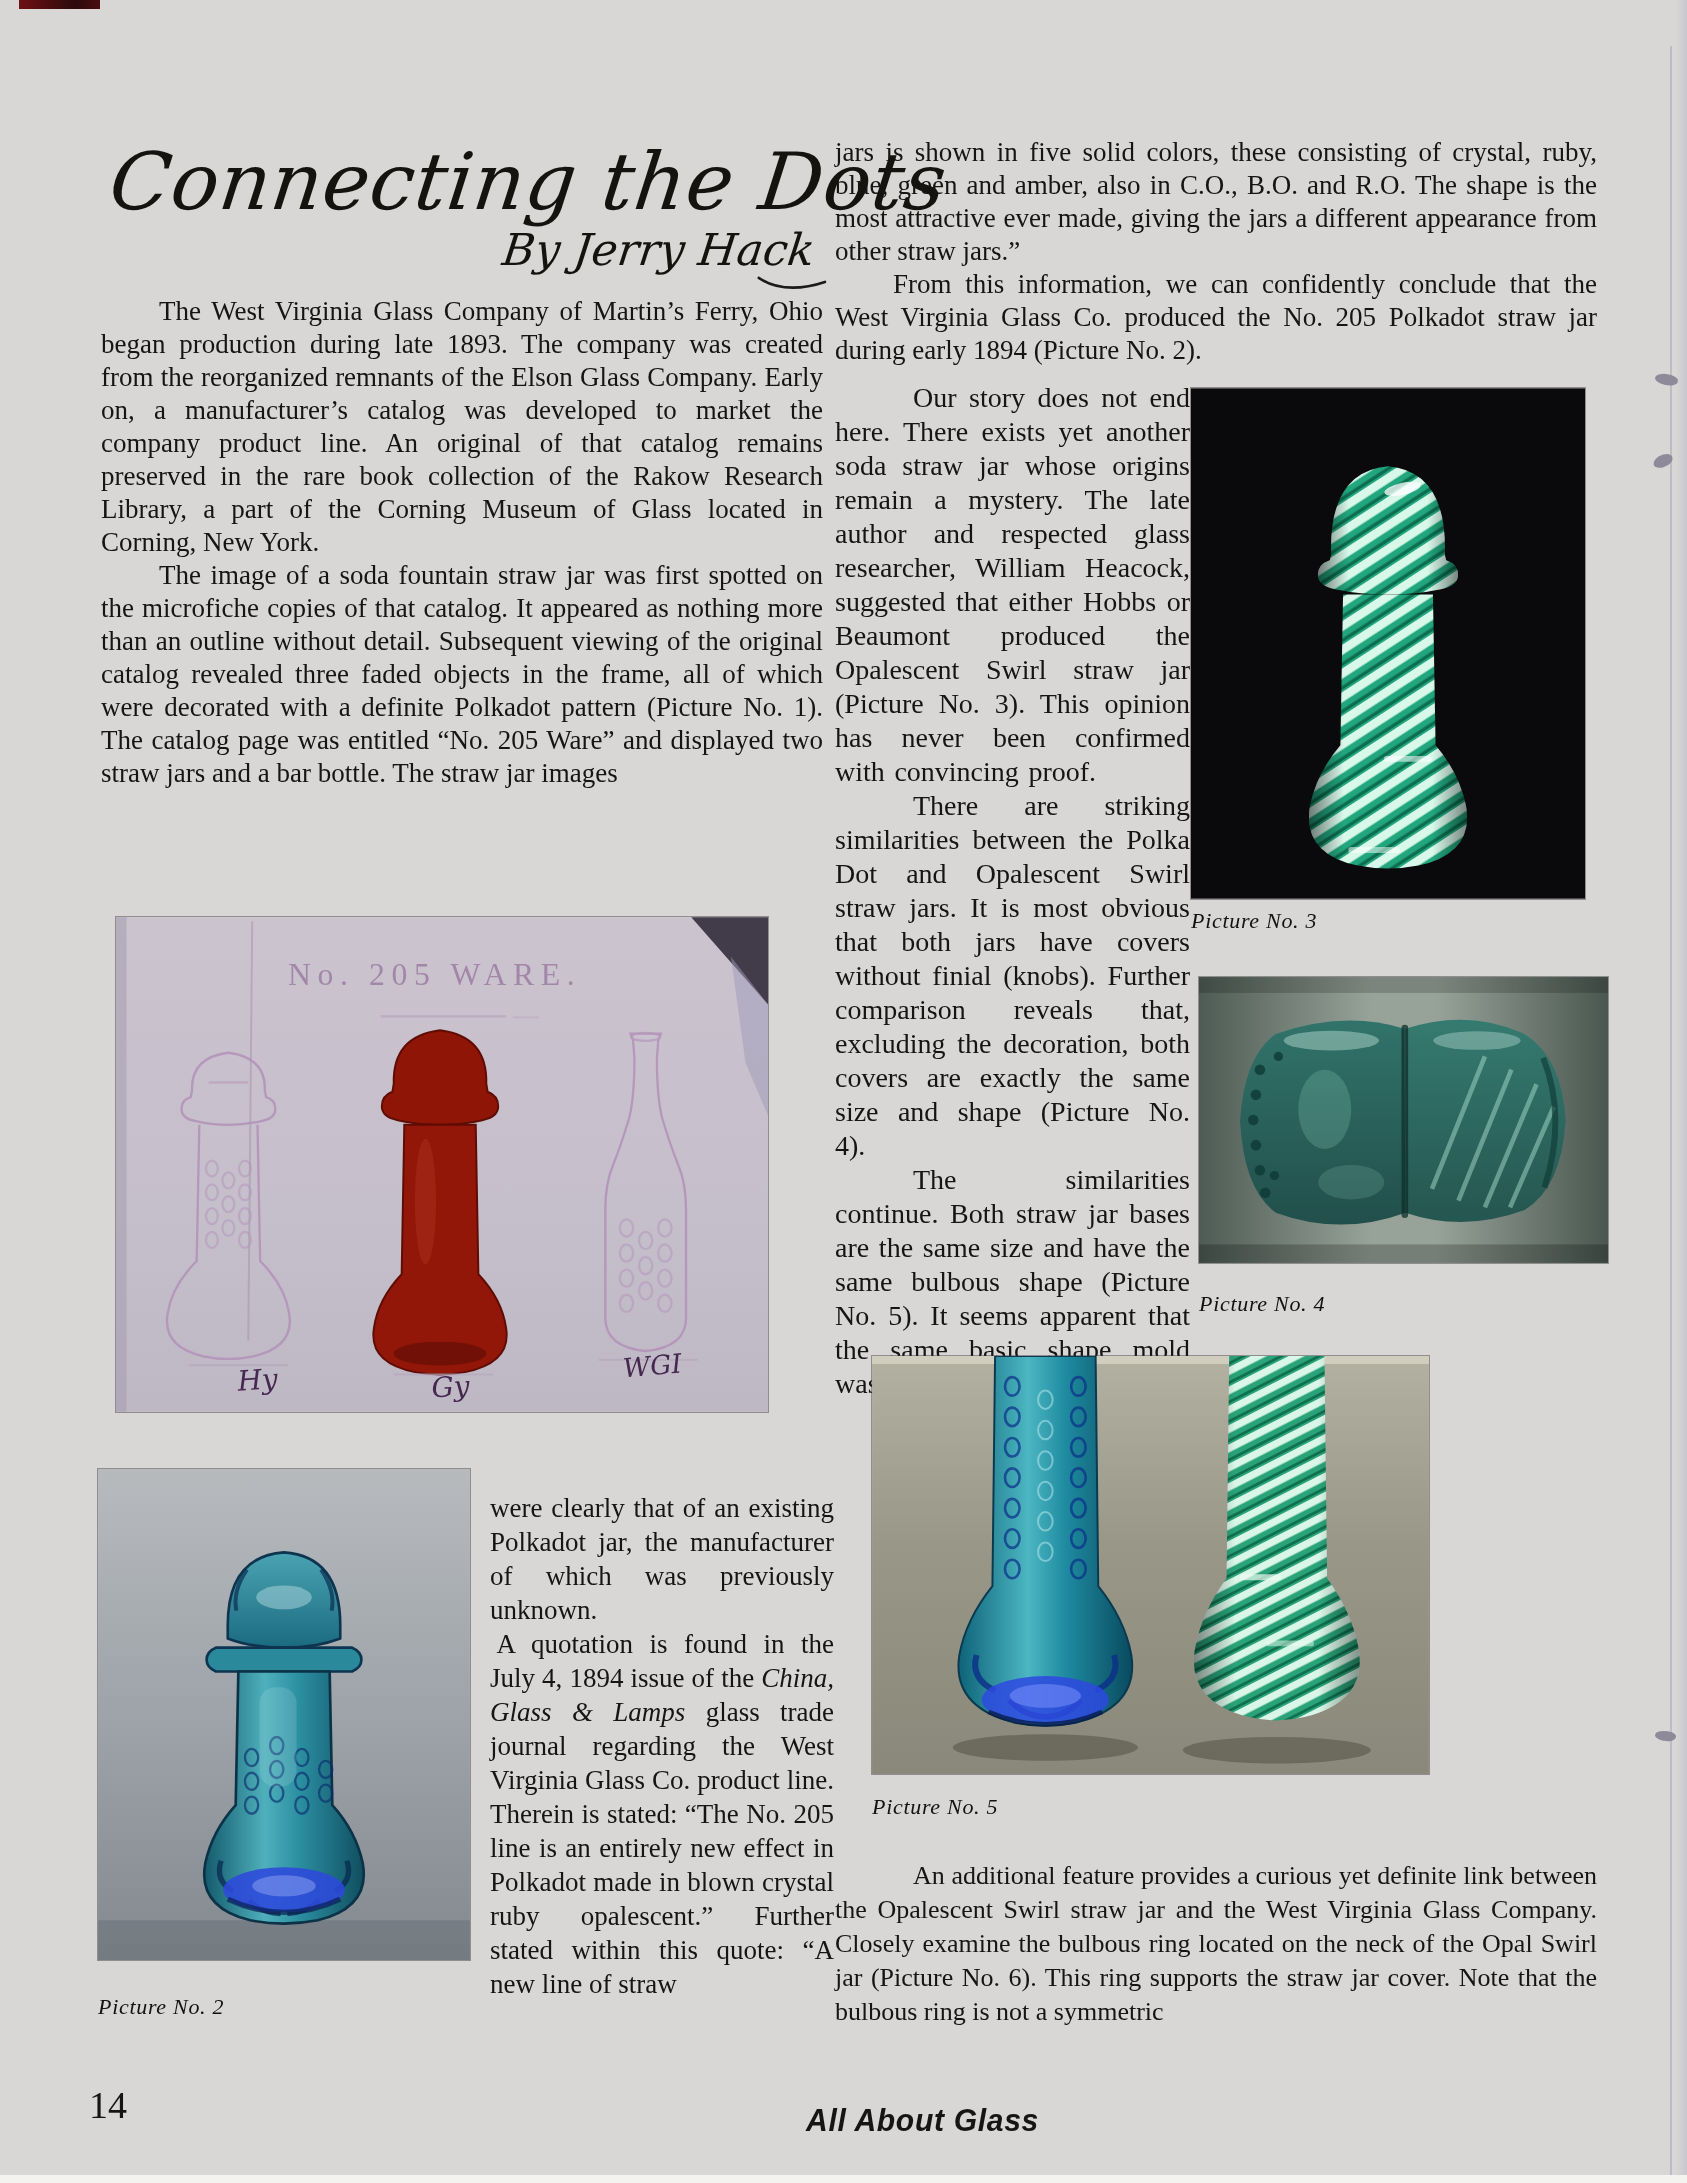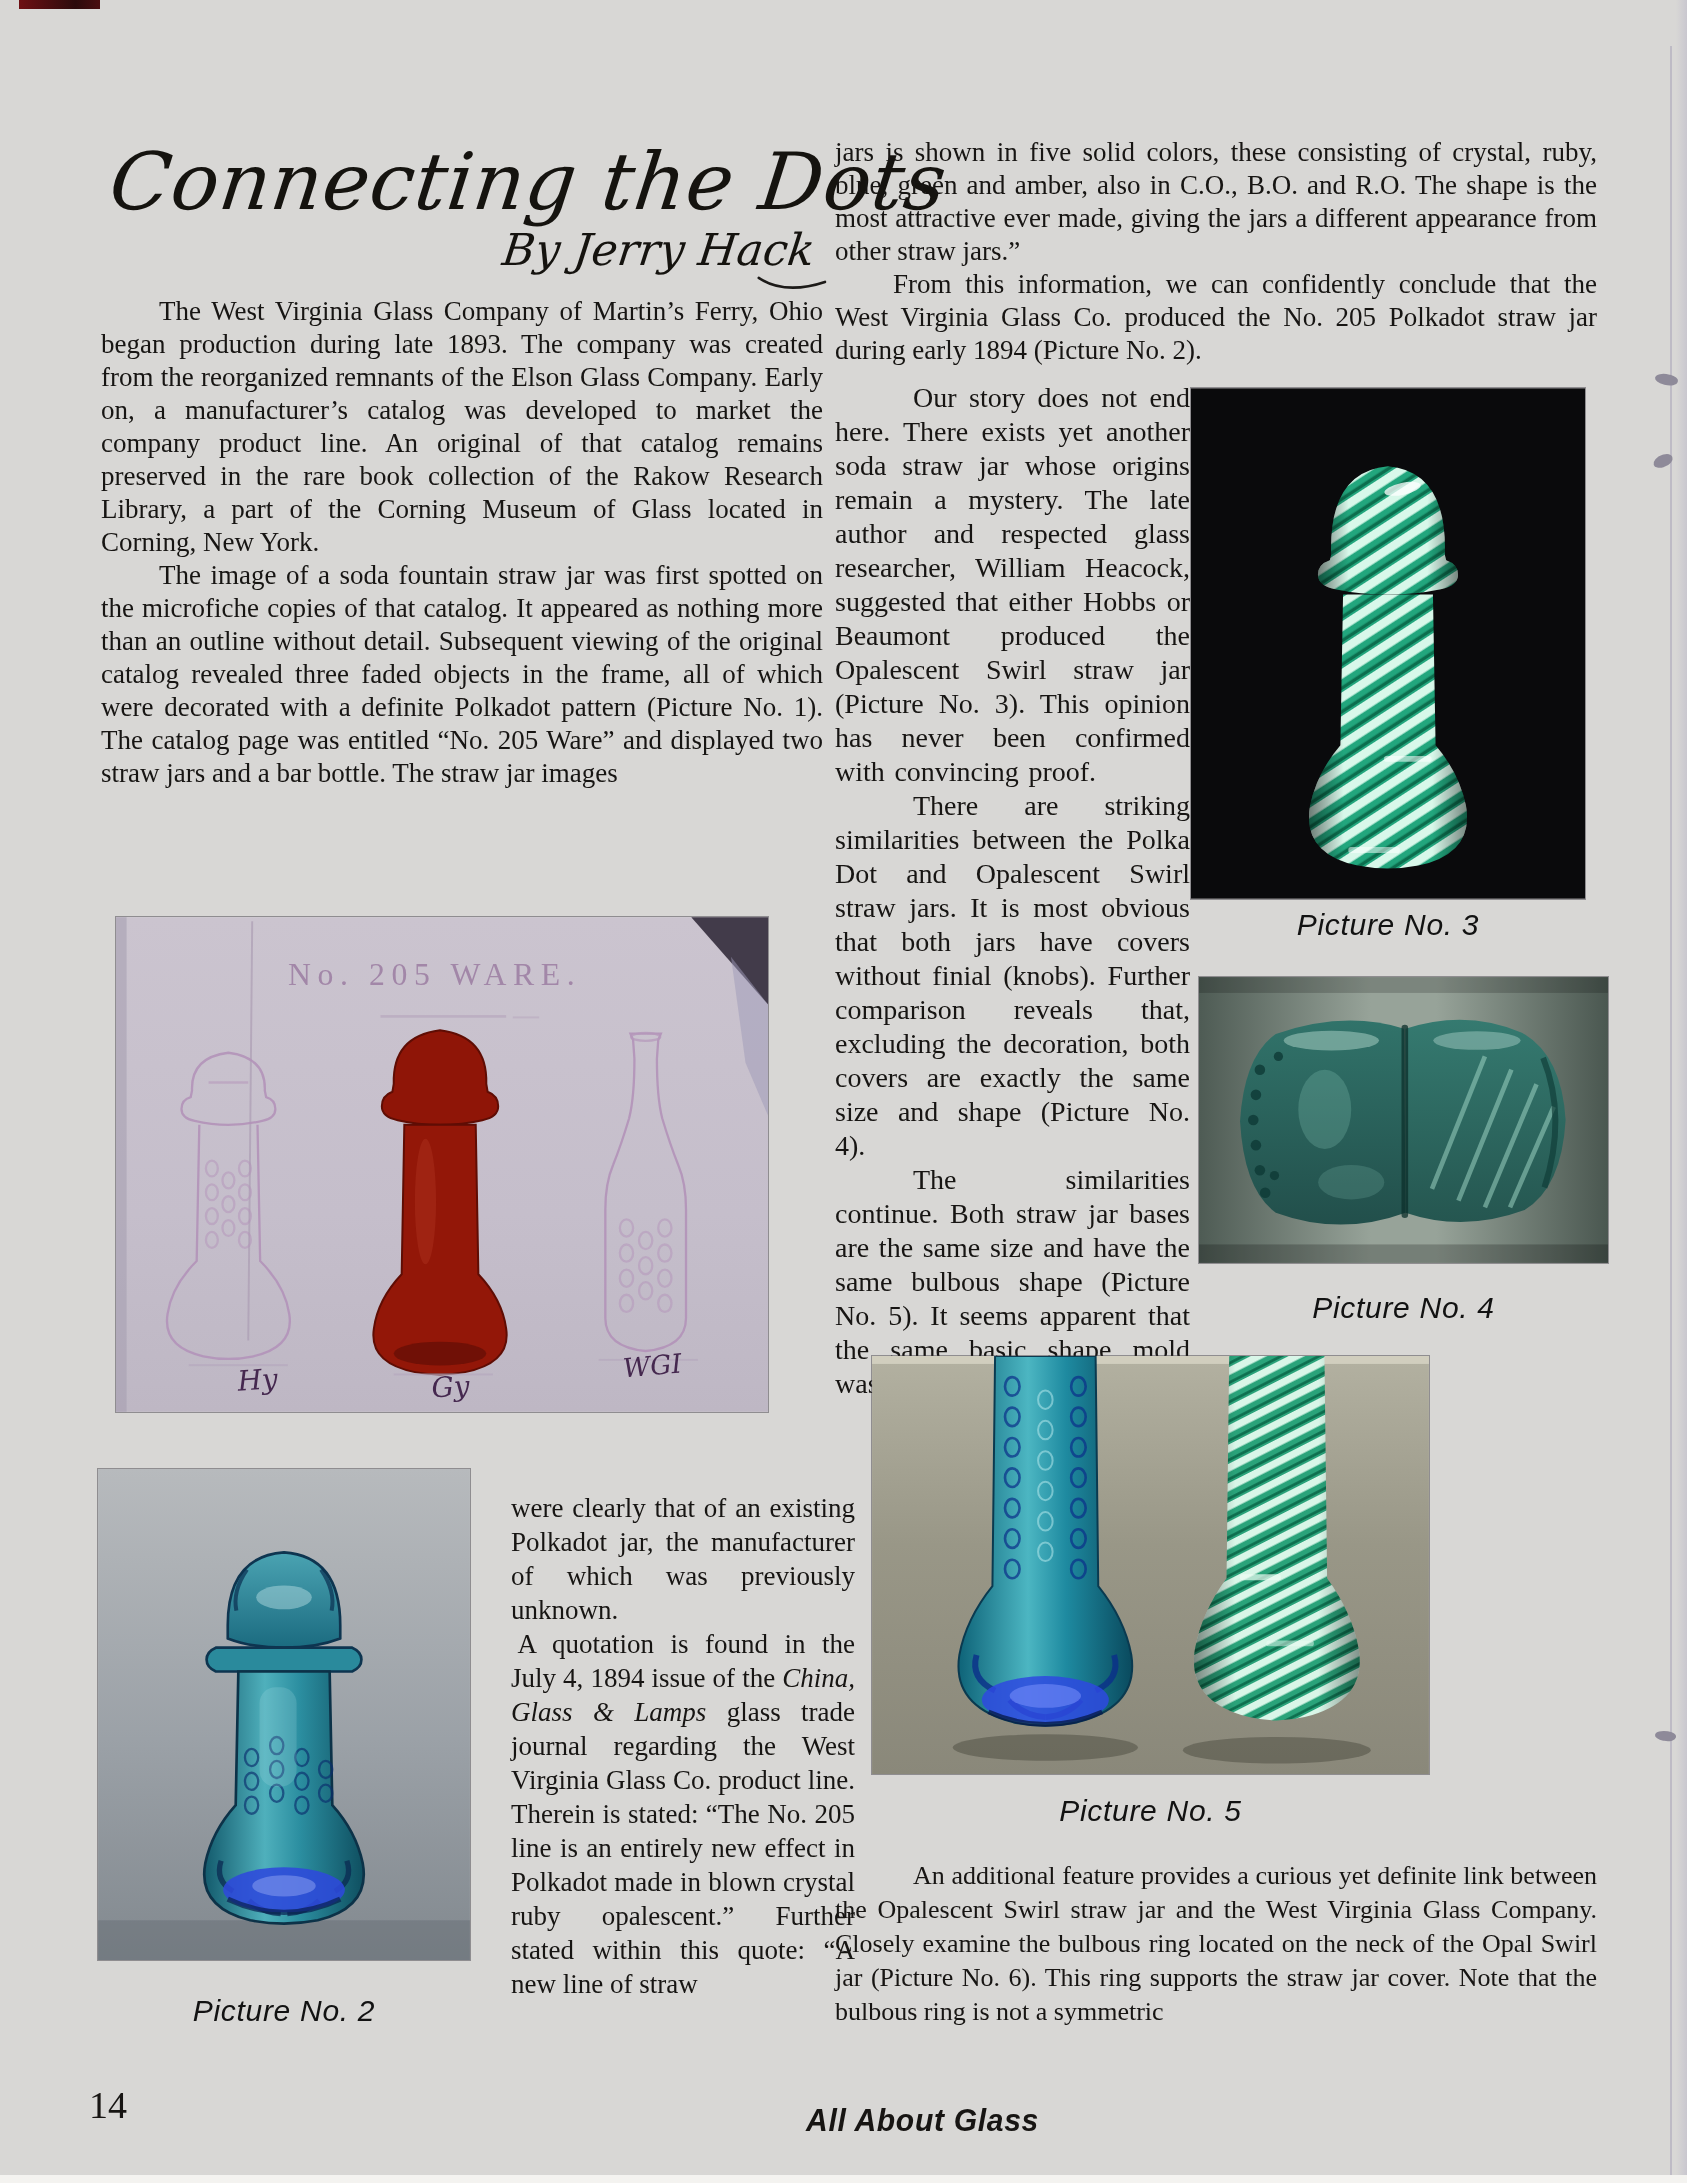--- a/index.html
+++ b/index.html
@@ -39,33 +39,33 @@
   .tcol{position:absolute; text-align:justify;}
   .tcol p{margin:0;}
   .col-left{left:101px; top:295px; width:722px; font-size:27px; line-height:33px;}
   .col-left p{text-indent:58px;}
   .col-left p.noindent{text-indent:0;}
   .col-right-top{left:835px; top:136px; width:762px; font-size:27px; line-height:33px;}
   .col-right-top p{text-indent:58px;}
   .col-right-top p.noindent{text-indent:0;}
   .col-narrow{left:835px; top:381px; width:355px; font-size:28px; line-height:34px; word-spacing:2.6px;}
   .col-narrow p{text-indent:78px;}
-  .col-middle{left:490px; top:1491px; width:344px; font-size:27px; line-height:34px;margin-left:21px;}
+  .col-middle{left:490px; top:1491px; width:344px; font-size:27px; line-height:34px;}
   .col-middle p{text-indent:0;}
   .col-middle p.small-indent{text-indent:6.6px;}
   .col-bottom-right{left:835px; top:1859px; width:762px; font-size:26px; line-height:34px;}
   .col-bottom-right p{text-indent:78px;}
   .journal-italic{font-style:italic;}
 
   
   figure{position:absolute; margin:0;}
   figure svg.photo{display:block; outline:0.7px solid rgba(55,52,60,.45);}
   figcaption{
-    font-family:Liberation Sans, sans-serif; font-style:italic; font-weight:400;
-    font-size:30px; letter-spacing:0.7px; text-align:center; color:#121212;
+    font-family:Liberation Serif, serif; font-style:italic; font-weight:400;
+    font-size:22px; letter-spacing:0.7px; text-align:left; color:#121212;
   }
   .fig-1{left:116px; top:917px; width:652px;}
   .fig-1 figcaption{margin-top:10.6px;}
   .fig-2{left:98px; top:1469px; width:372px;}
   .fig-2 figcaption{margin-top:34px;}
   .fig-3{left:1191px; top:388px; width:394px;}
   .fig-3 figcaption{margin-top:9.3px;}
   .fig-4{left:1199px; top:977px; width:409px;}
   .fig-4 figcaption{margin-top:28px;}
   .fig-5{left:872px; top:1356px; width:557px;}

